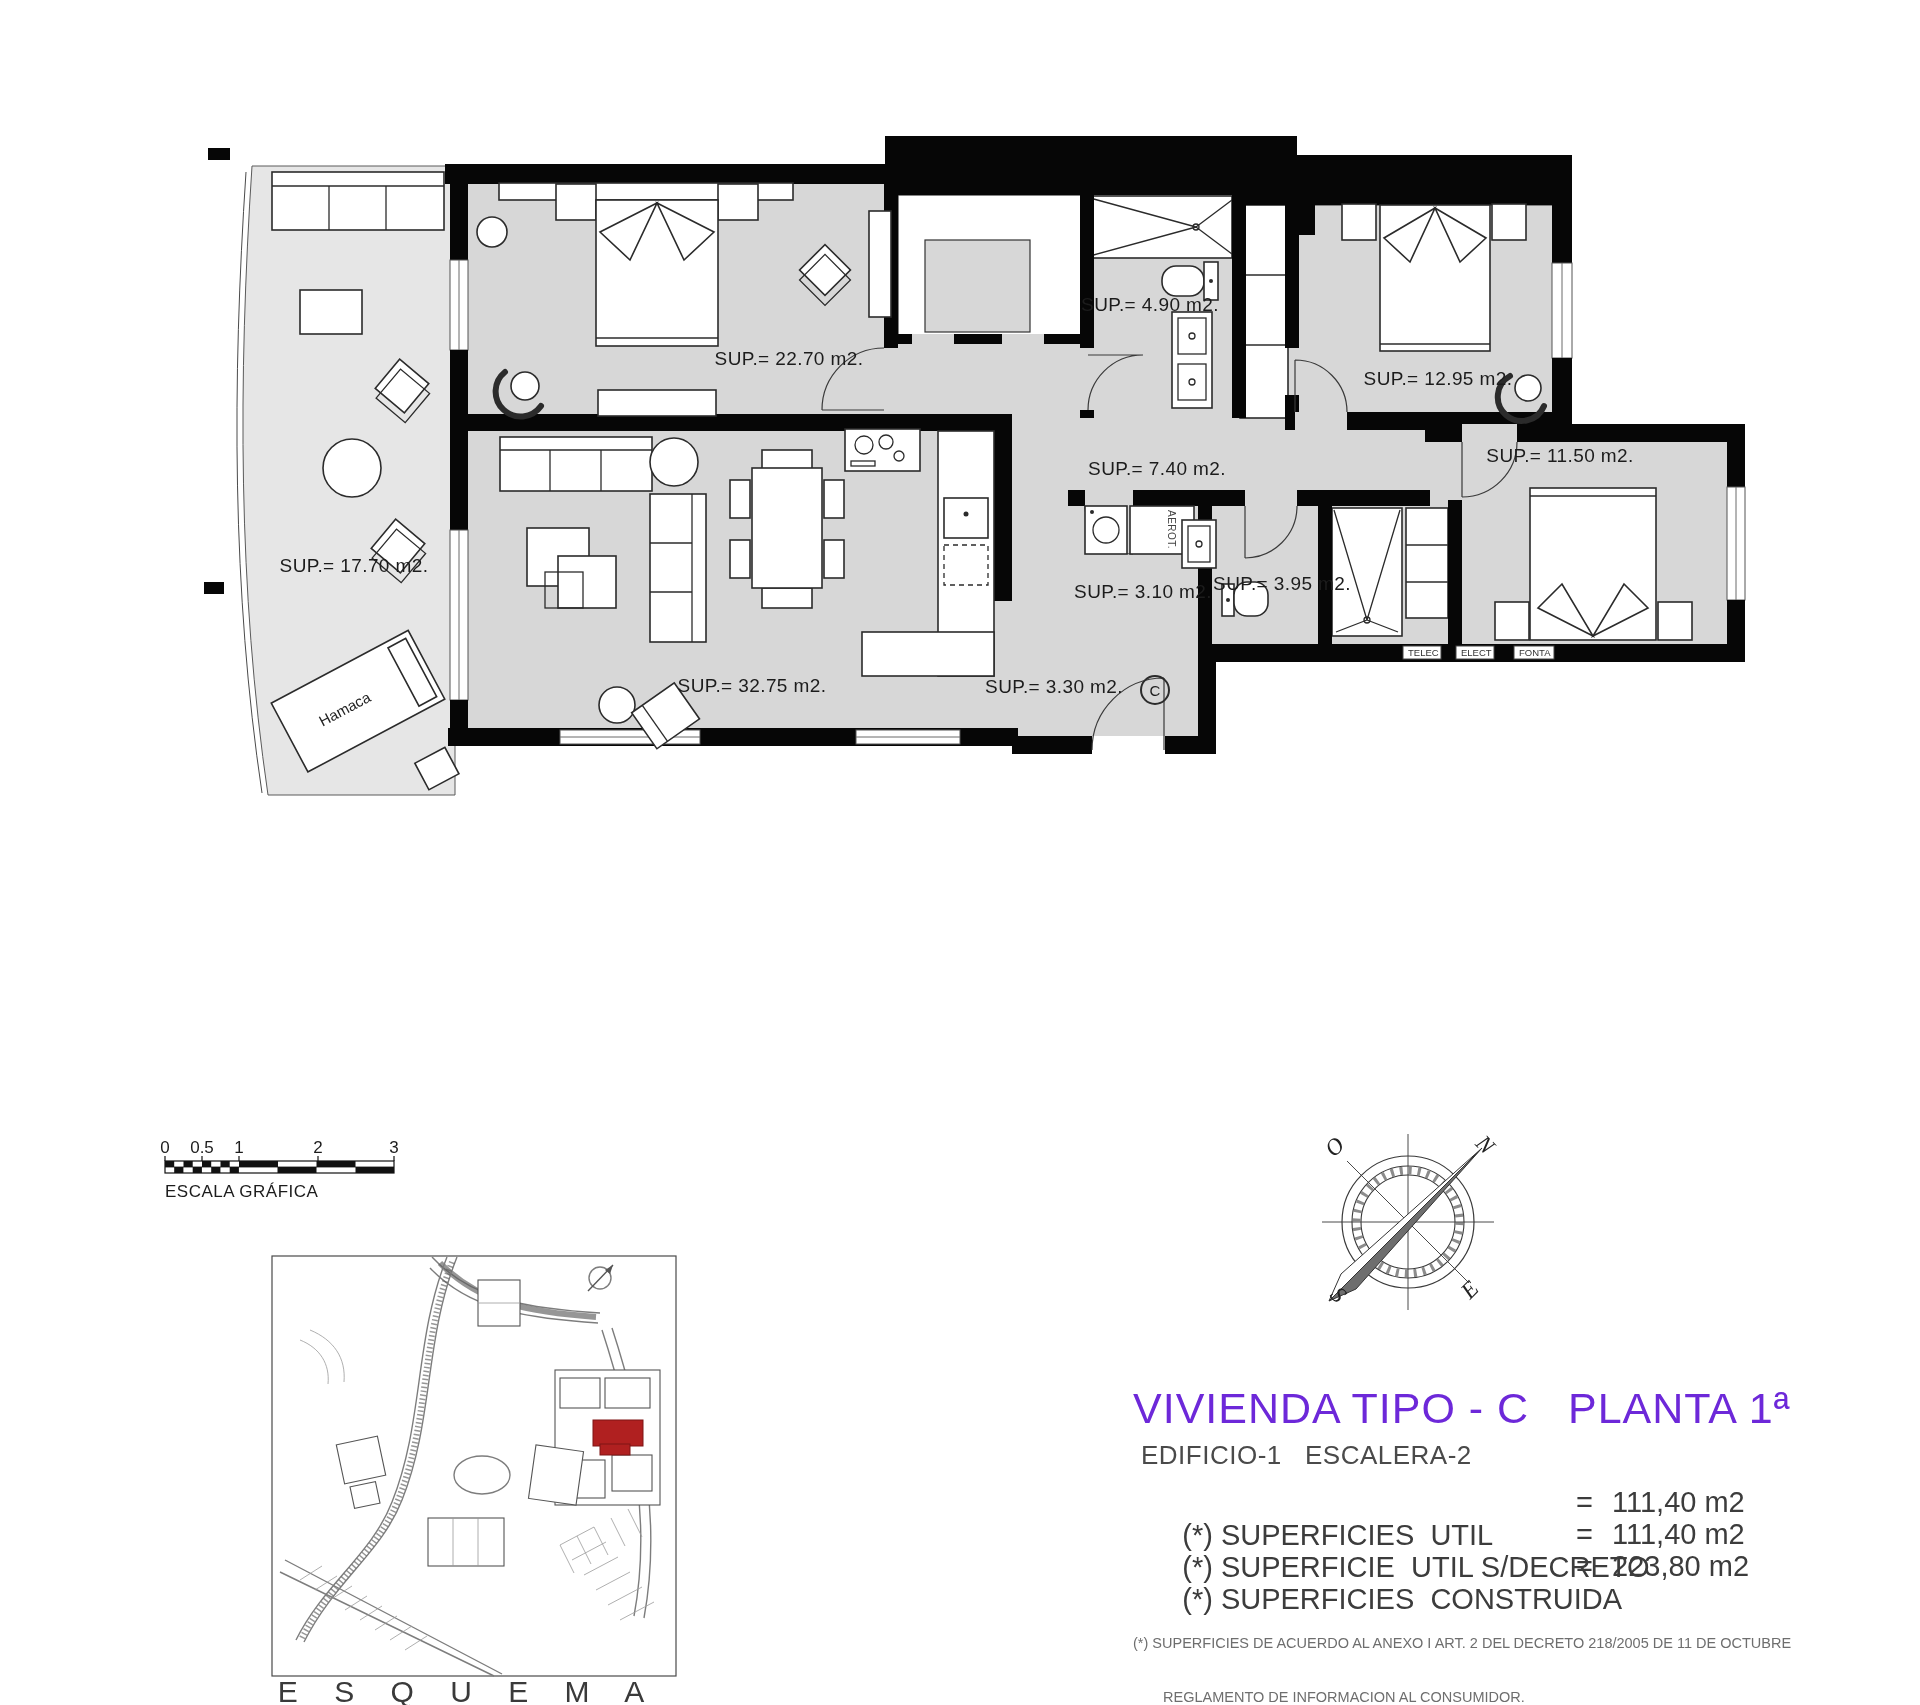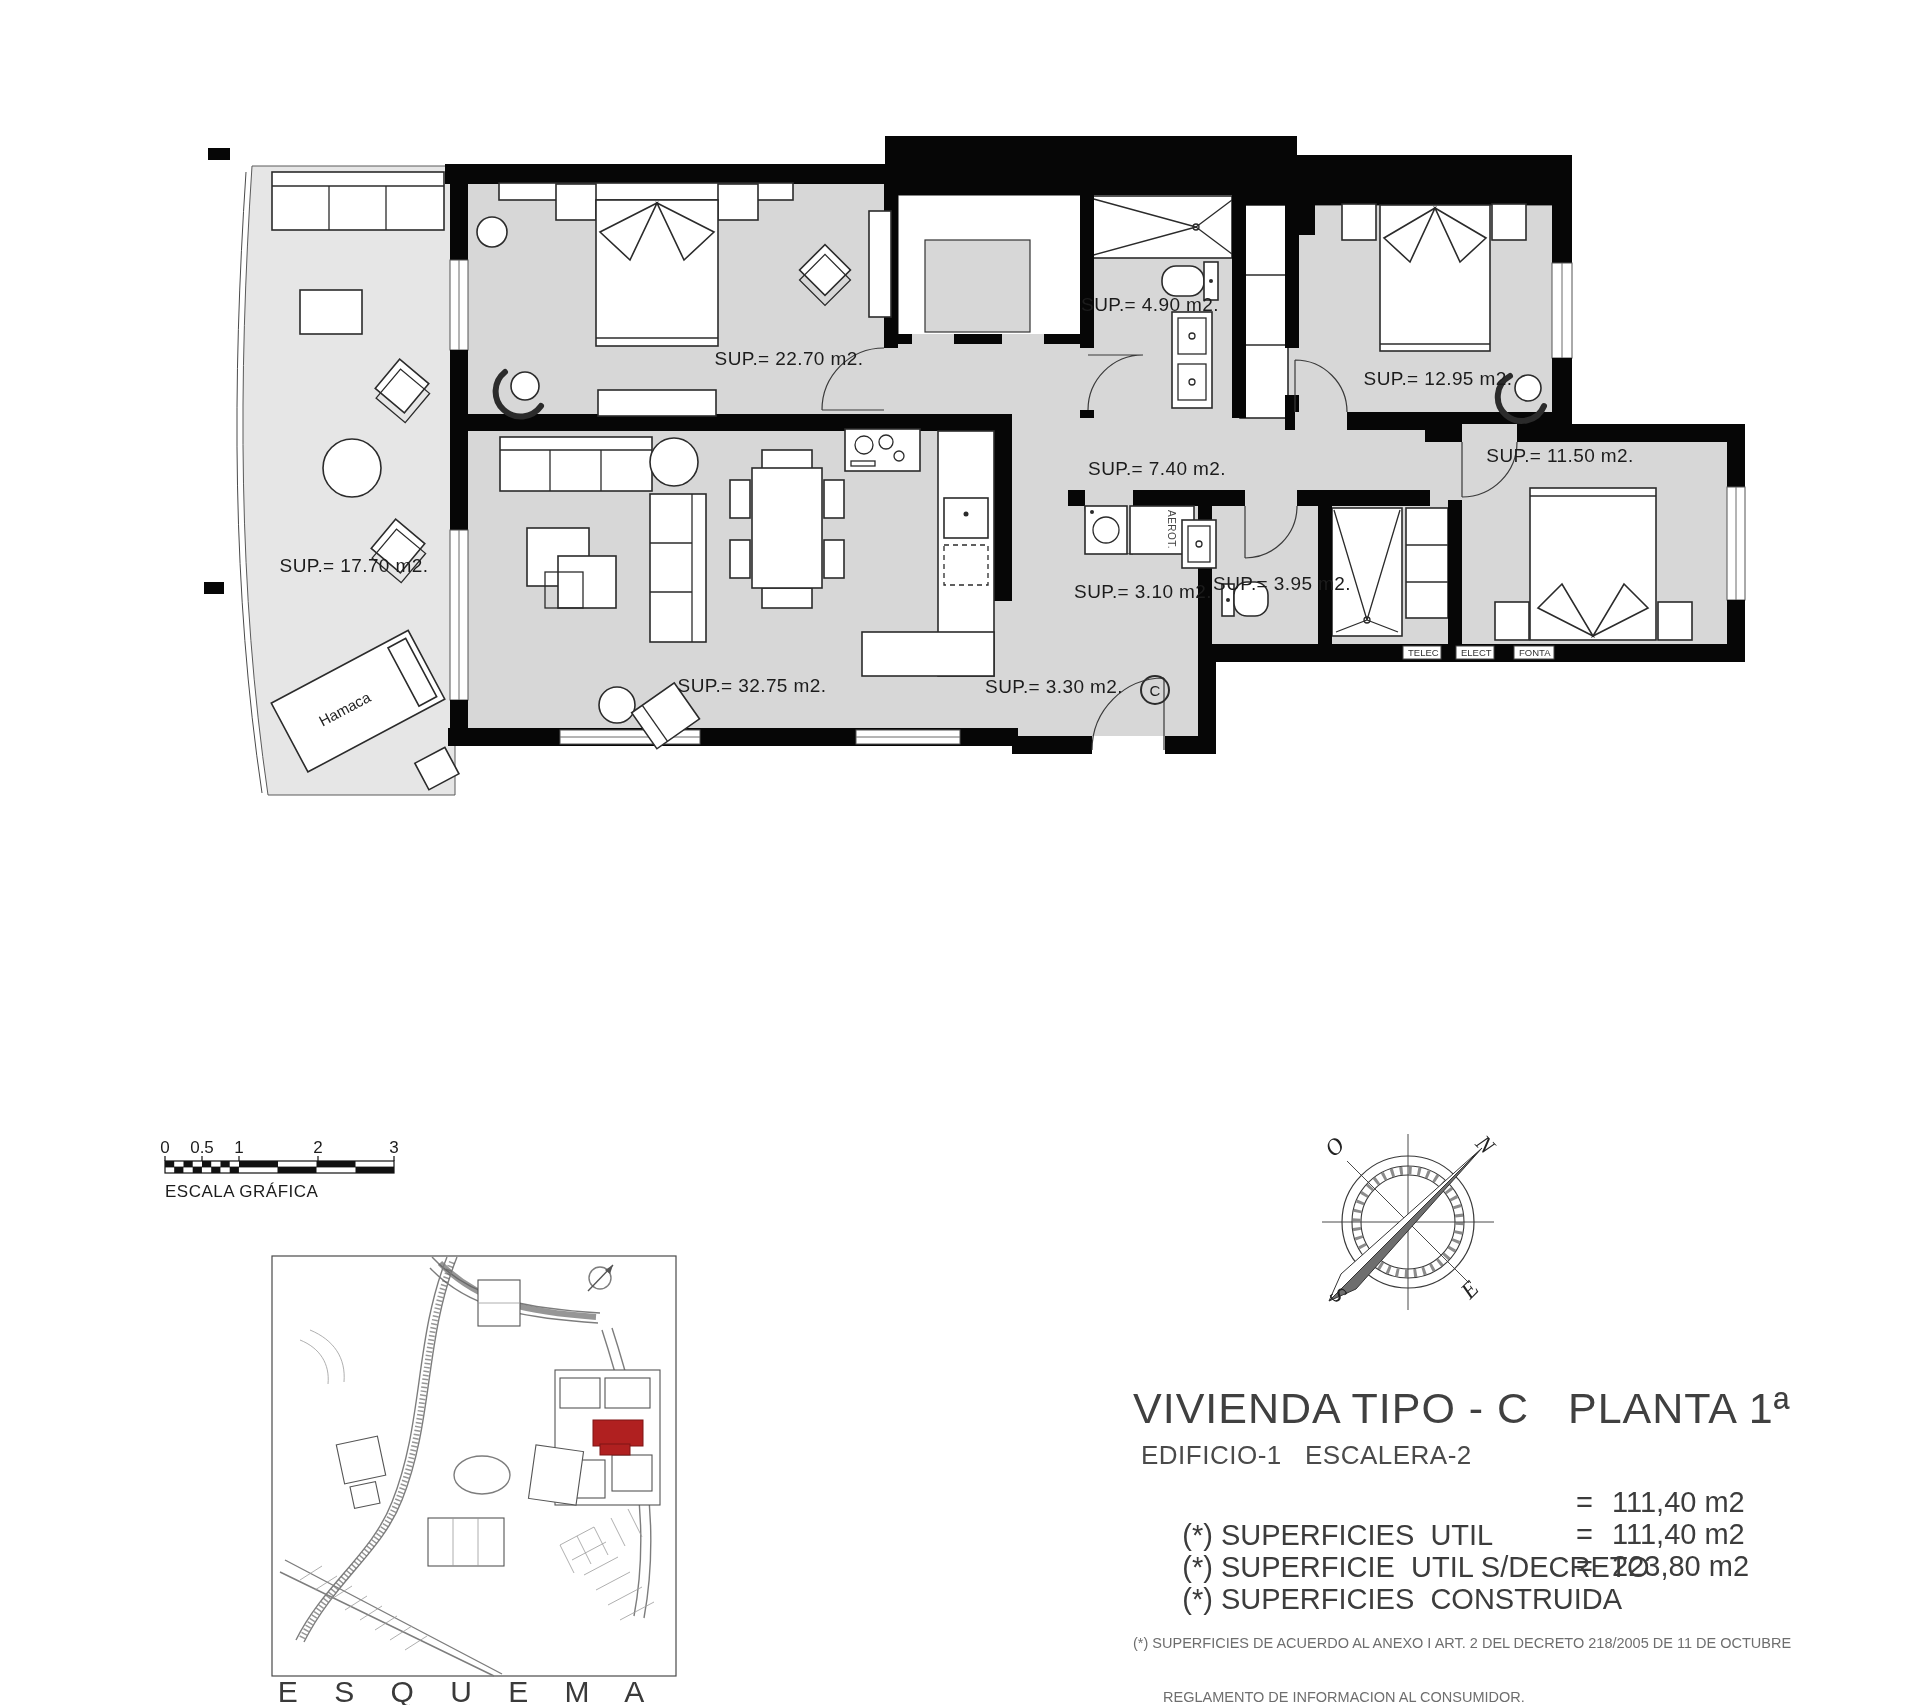--- a/index.html
+++ b/index.html
@@ -22,21 +22,21 @@
   .furn{fill:#ffffff;stroke:#2b2b2b;stroke-width:1.6;}
   .furnline{stroke:#2b2b2b;stroke-width:1.3;fill:none;}
   .thin{stroke:#4a4a4a;stroke-width:1;fill:none;}
   .arc{stroke:#3a3a3a;stroke-width:1.2;fill:none;}
   .winline{stroke:#6a6a6a;stroke-width:1;}
   .map{stroke:#7d7d7d;stroke-width:1.4;fill:none;}
   .mapb{stroke:#555;stroke-width:1.1;fill:#fff;}
   .maph{stroke:#5e5e5e;stroke-width:6;fill:none;opacity:.65;}
   .mapg{stroke:#9a9a9a;stroke-width:.8;fill:none;}
   .titleblock{position:absolute;color:#404040;}
-  .tb-title{left:1133px;top:1384px;font-size:43px;letter-spacing:1px;white-space:pre;color:#404040;}
+  .tb-title{left:1133px;top:1384px;font-size:43px;letter-spacing:1px;white-space:pre;color:#6d28d9;}
   .tb-sub{left:1141px;top:1440px;font-size:26px;letter-spacing:.5px;white-space:pre;color:#4a4a4a;}
   .tb-row{font-size:29px;color:#3c3c3c;white-space:pre;}
   .tb-foot{left:1133px;top:1598px;font-size:14.5px;color:#6e6e6e;line-height:18px;white-space:pre;}
 </style>
 </head>
 <body>
 
 <div class="sheet">
 <svg width="1920" height="1705" viewBox="0 0 1920 1705">
 

